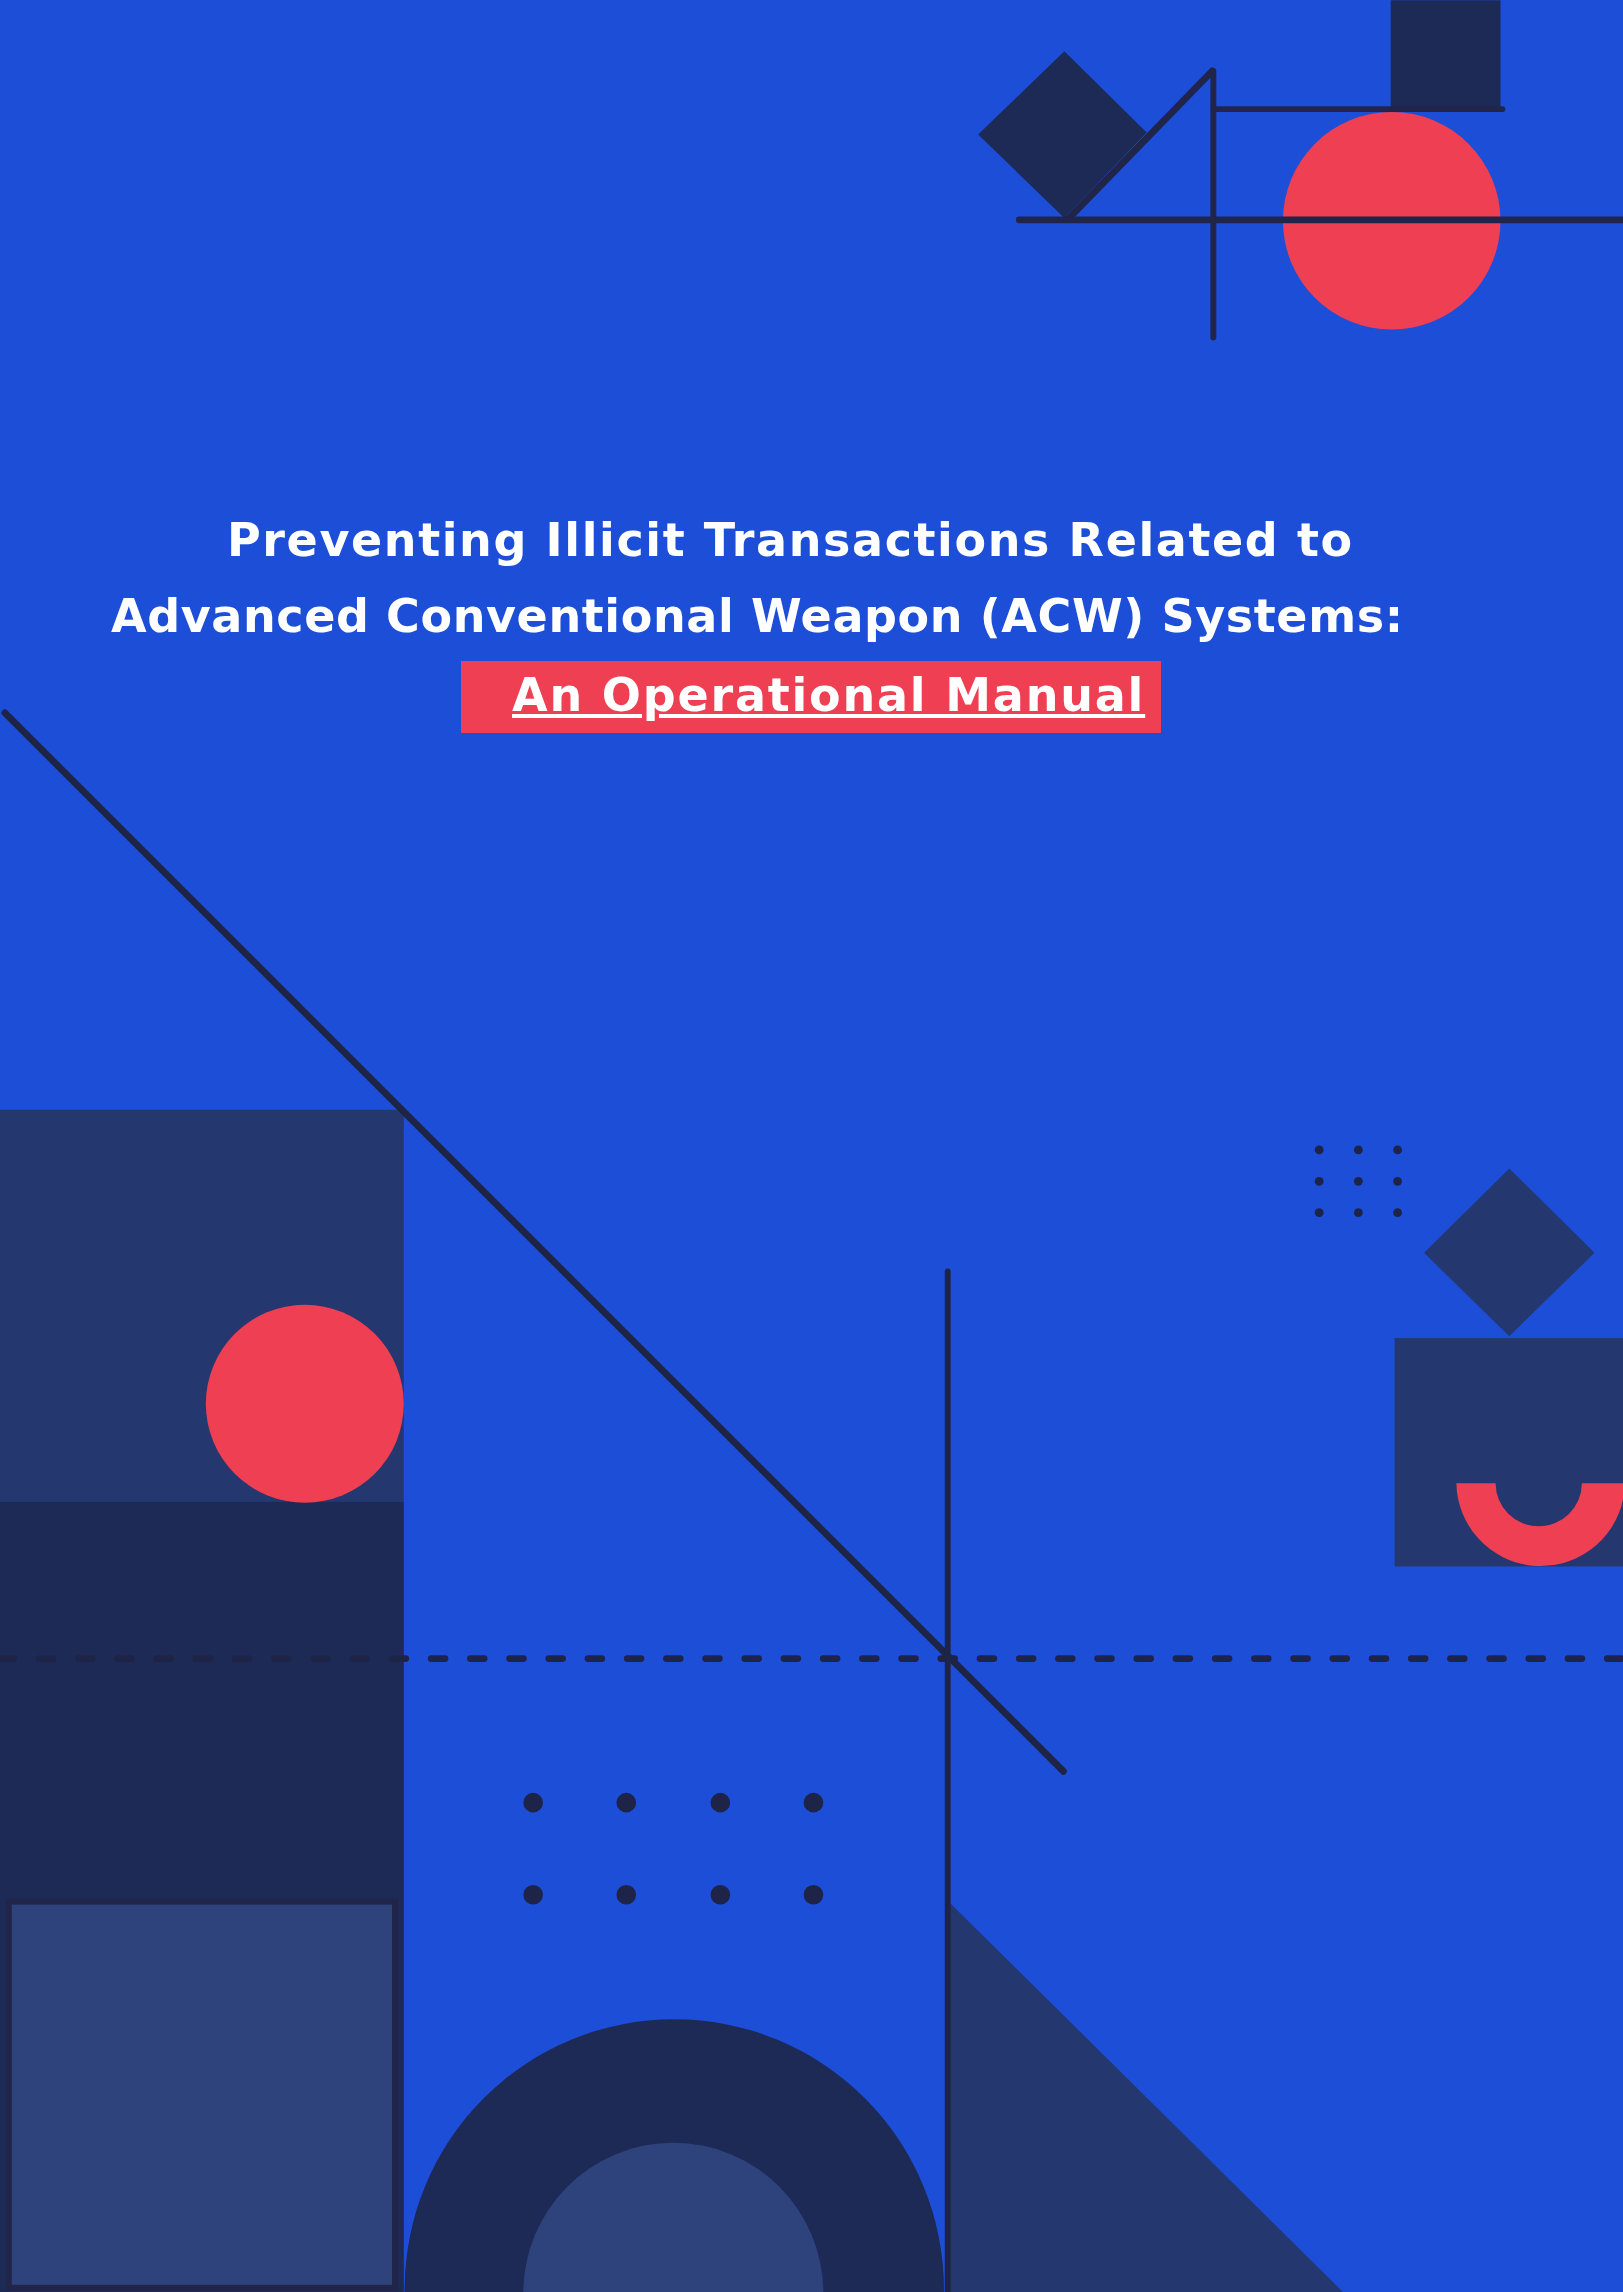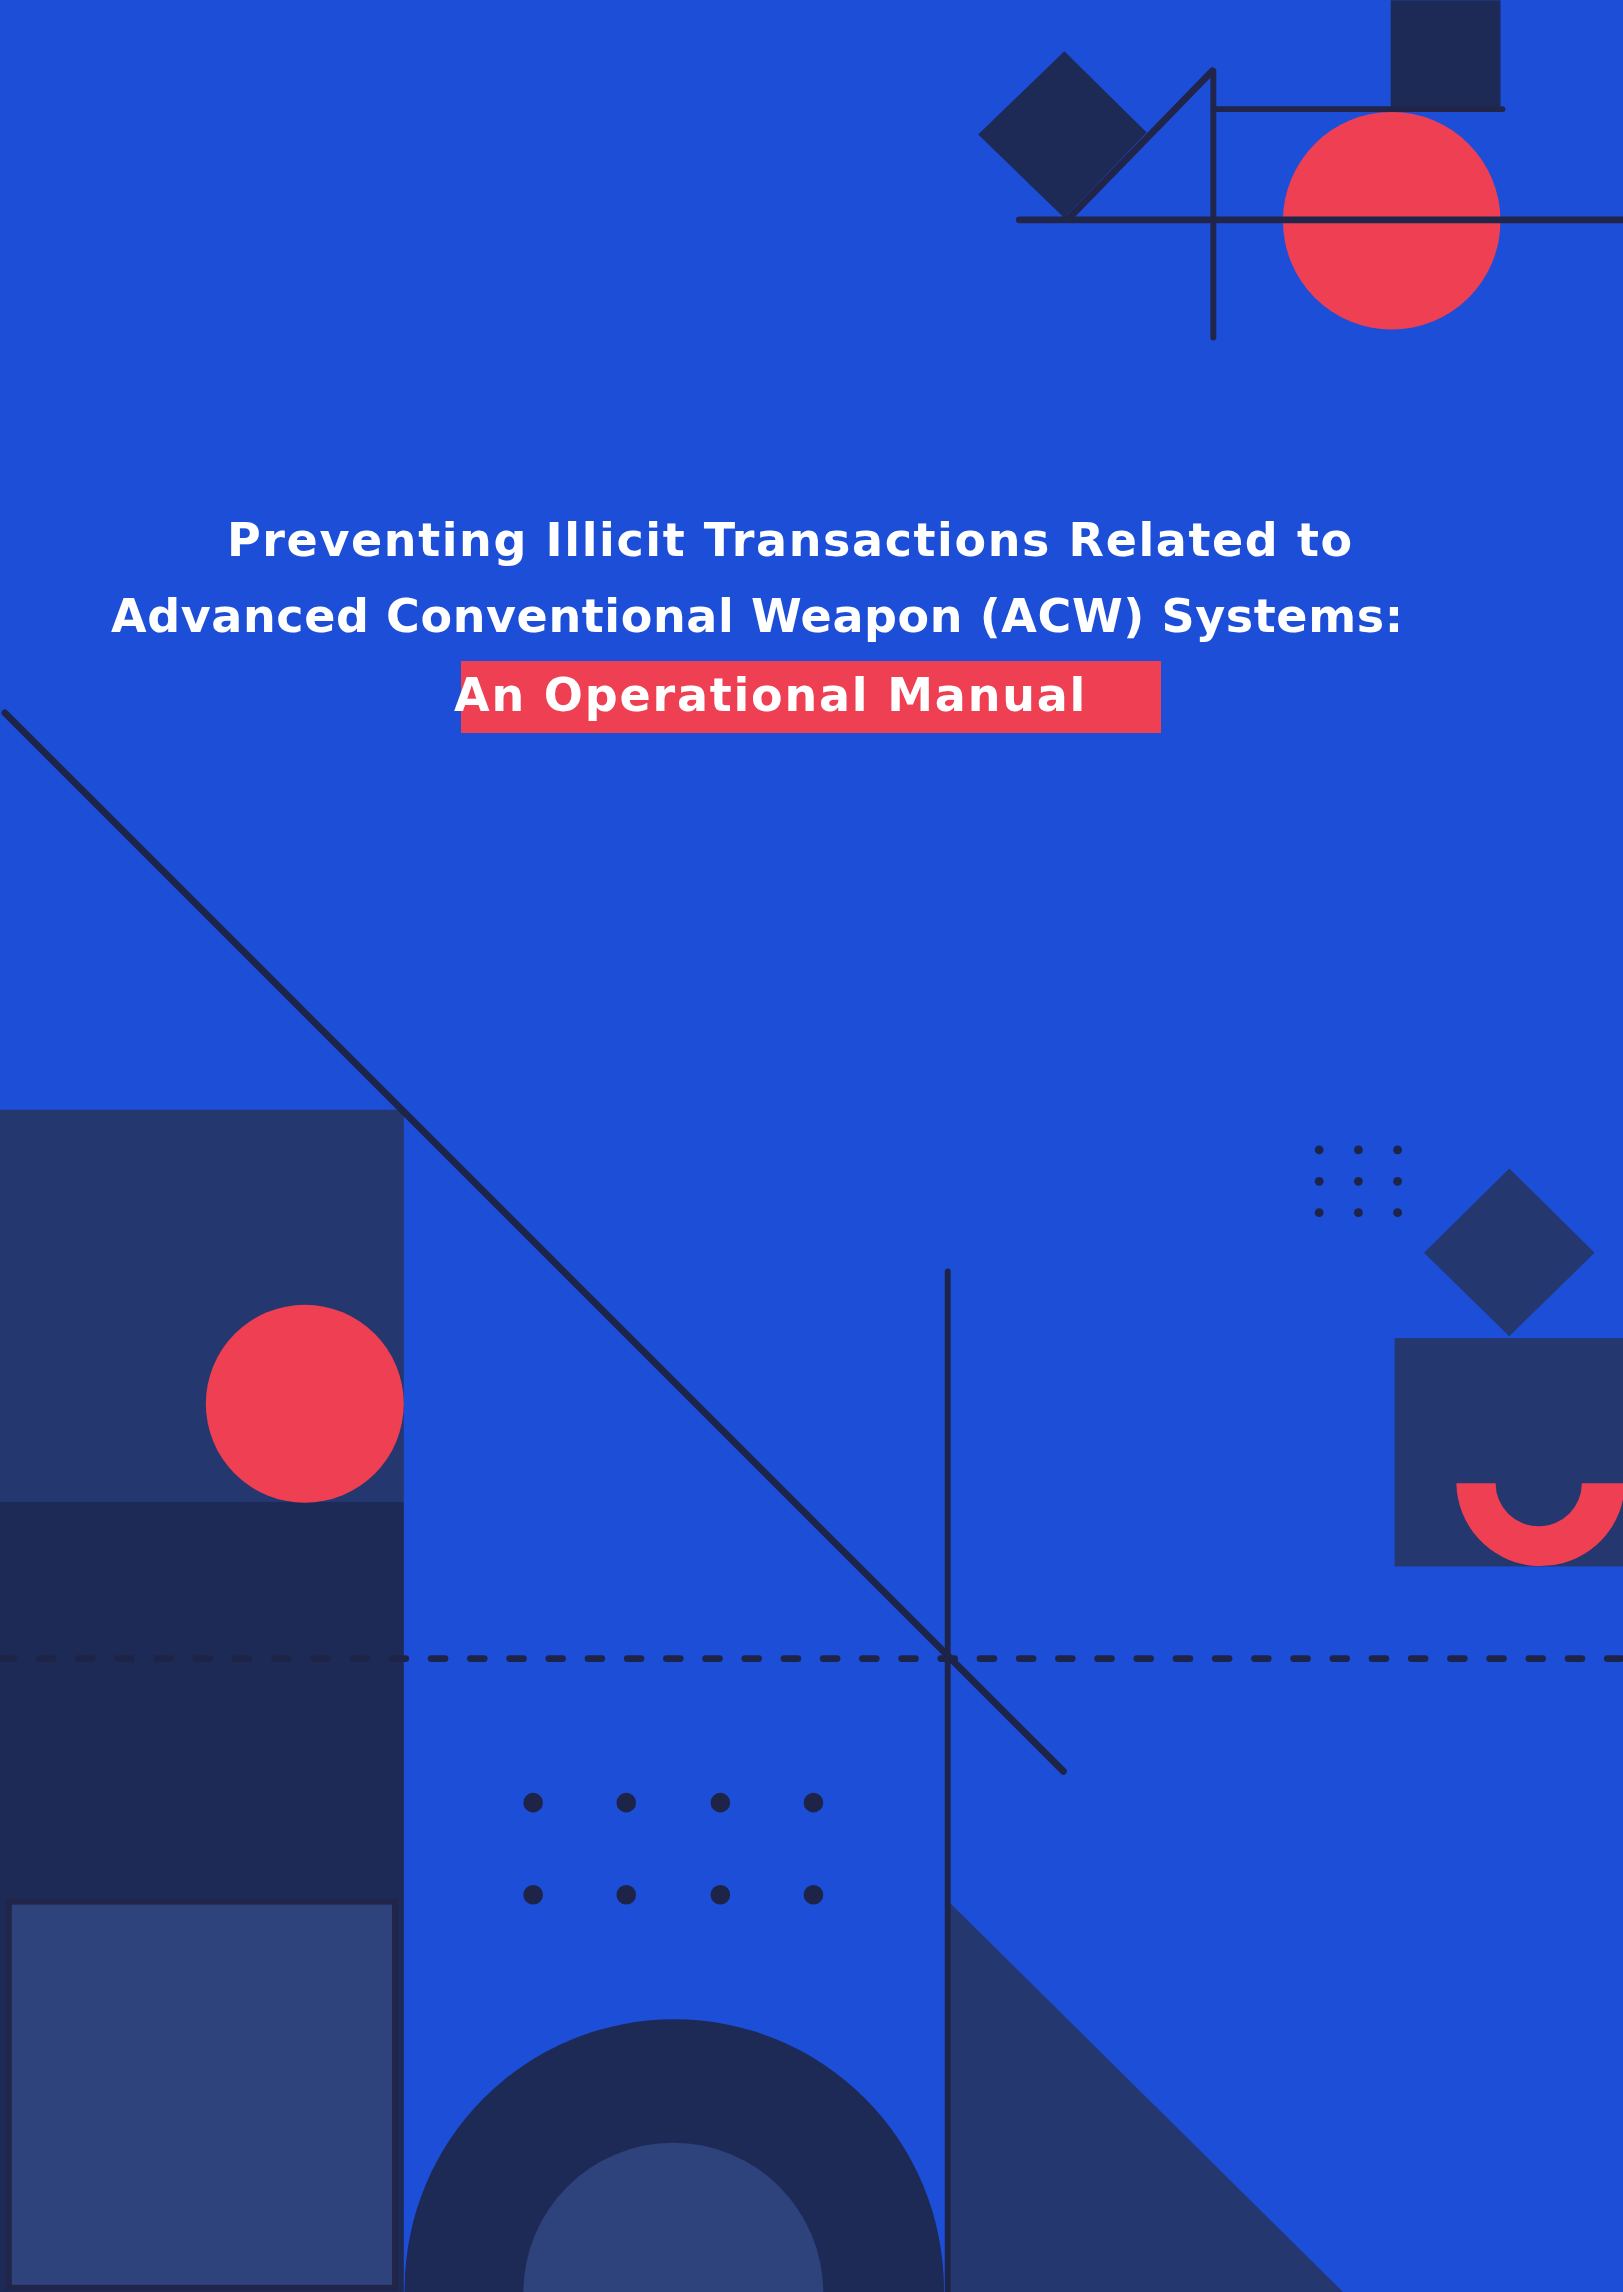--- a/index.html
+++ b/index.html
@@ -11,21 +11,21 @@
     position: absolute; white-space: nowrap; color: #ffffff;
     font-family: "DejaVu Sans", sans-serif; font-weight: bold;
     font-size: 46px; line-height: 1; text-align: center;
   }
   .t1 { left: 227px; width: 1076px; top: 517px; letter-spacing: 1.6px; }
   .t2 { left: 111px; width: 1283px; top: 593px; letter-spacing: 0.6px; }
   .subtitle-box {
     position: absolute; left: 461px; top: 661px; width: 700px; height: 72px;
     background: #ee3f53;
   }
-  .t3 { left: 454px; width: 614px; top: 672px; text-align: left; letter-spacing: 1.8px; }
+  .t3 { left: 512px; width: 614px; top: 672px; text-align: left; letter-spacing: 1.8px; text-decoration: underline; }
 </style>
 </head>
 <body>
 
 <div class="page">
 
   <svg class="art" width="1623" height="2293" viewBox="0 0 1656 2339" xmlns="http://www.w3.org/2000/svg">
 
     <rect x="0" y="1132" width="412" height="400" fill="#24376f"></rect>
     <rect x="0" y="1532" width="412" height="807" fill="#1e2a56"></rect>

